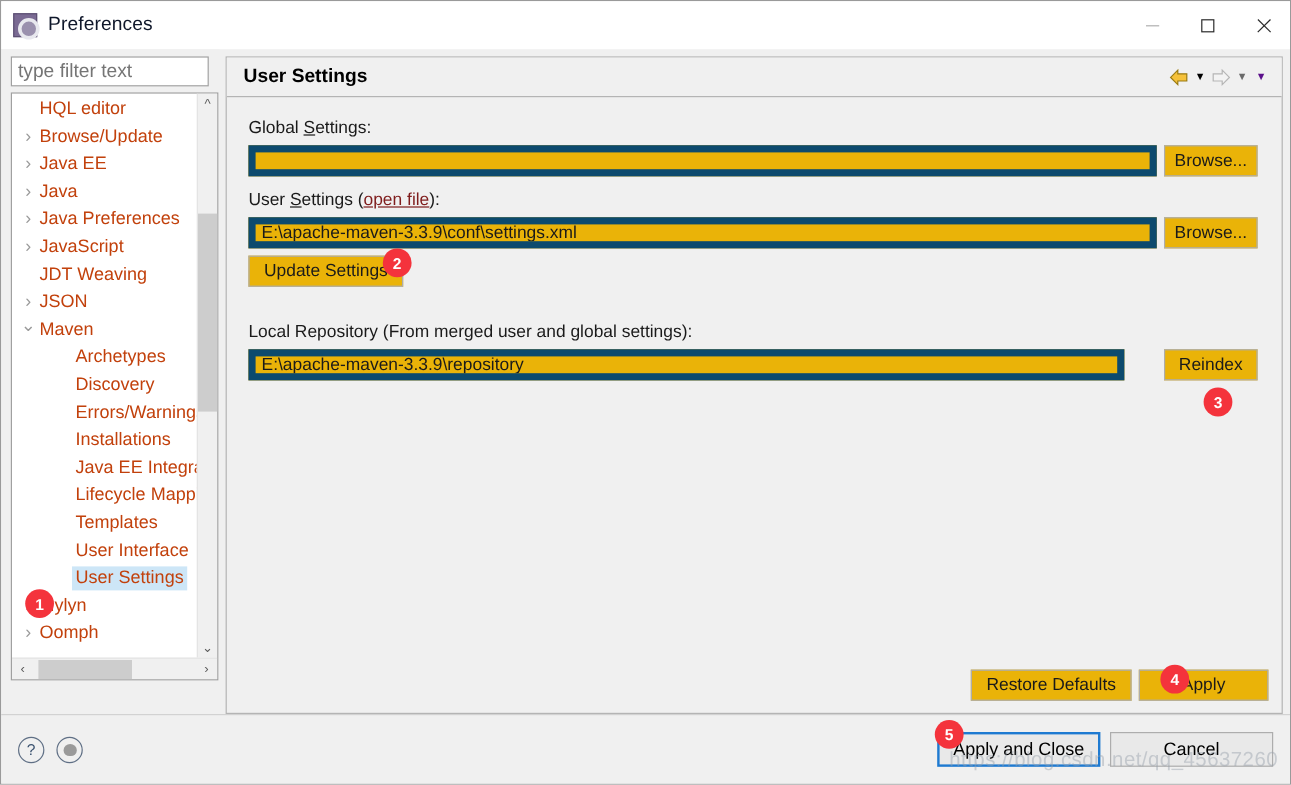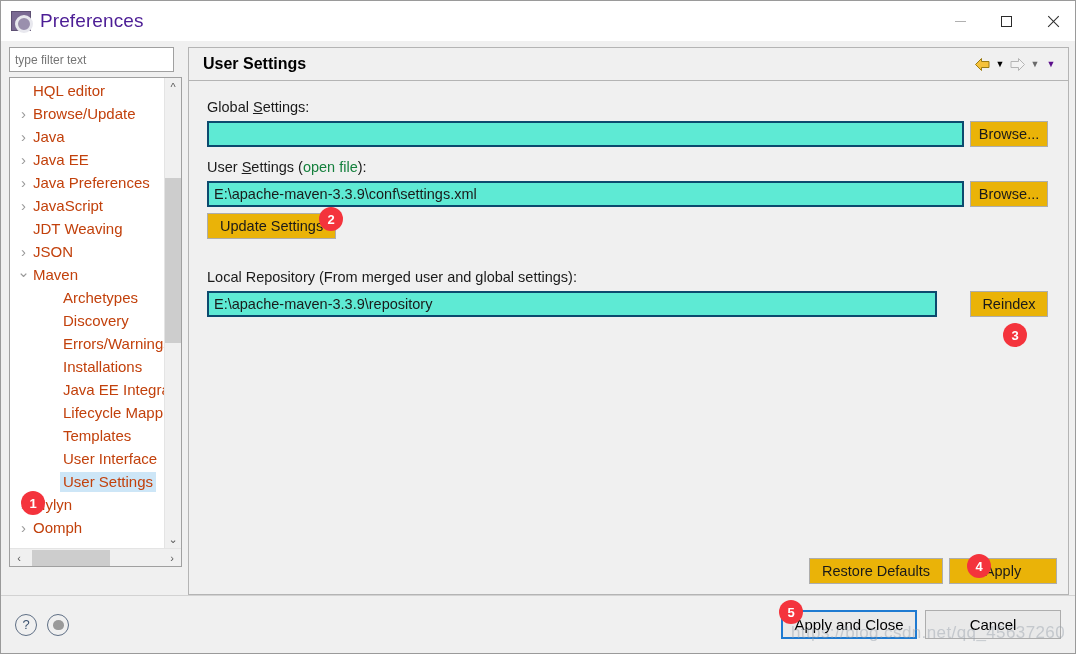--- a/index.html
+++ b/index.html
@@ -39,22 +39,22 @@
   .app-icon::before {
     content: "";
     position: absolute;
     left: 3px; top: 3px;
     width: 12px; height: 12px;
     border-radius: 50%;
     border: 3px solid #e8e8ee;
     background: #9a90ad;
   }
   .title-text {
-    font-size: 19px;
-    color: #4c1d95;
+    font-size: 16px;
+    color: #0f172a;
     letter-spacing: 0.1px;
   }
   .win-buttons {
     position: absolute;
     right: 0; top: 0;
     height: 40px;
     display: flex;
   }
   .win-btn {
     width: 46px; height: 40px;
@@ -85,21 +85,21 @@
     padding: 6px 0 0 8px;
     display: flex;
     flex-direction: column;
     background: #f0f0f0;
   }
   .filter-input {
     width: 165px;
     height: 25px;
     border: 1px solid #a0a0a0;
     background: #ffffff;
-    font-size: 12px;
+    font-size: 16px;
     color: #8a8a8a;
     padding: 0 5px;
     font-family: "Liberation Sans", sans-serif;
     outline: none;
   }
   .tree-wrap {
     margin-top: 5px;
     width: 173px;
     height: 490px;
     background: #ffffff;
@@ -237,31 +237,31 @@
     padding: 18px 20px 0 18px;
     position: relative;
   }
   .field-label {
     font-size: 14.5px;
     color: #1a1a1a;
     margin-bottom: 6px;
     display: block;
   }
   .mn { text-decoration: underline; }
-  .linklike { color: #15803d; cursor: pointer; }
+  .linklike { color: #7f1d1d; text-decoration: underline; cursor: pointer; }
   .row {
     display: flex;
     align-items: stretch;
     gap: 6px;
   }
   .text-input {
     flex: 1 1 auto;
     height: 26px;
-    border: 2px solid #0c4a6e;
-    background: #5eead4;
+    border: 6px solid #0c4a6e;
+    background: #eab308;
     font-size: 14.5px;
     font-family: "Liberation Sans", sans-serif;
     color: #1a1a1a;
     padding: 0 5px;
     outline: none;
   }
   .btn {
     background: #eab308;
     border: 1px solid #adadad;
     font-family: "Liberation Sans", sans-serif;
@@ -403,25 +403,25 @@
               <div class="tree-item indent-1">
                 <span class="twisty "></span>
                 <span class="tree-label">HQL editor</span>
               </div>
               <div class="tree-item indent-1">
                 <span class="twisty tw-right"></span>
                 <span class="tree-label">Browse/Update</span>
               </div>
               <div class="tree-item indent-1">
                 <span class="twisty tw-right"></span>
+                <span class="tree-label">Java EE</span>
+              </div>
+              <div class="tree-item indent-1">
+                <span class="twisty tw-right"></span>
                 <span class="tree-label">Java</span>
-              </div>
-              <div class="tree-item indent-1">
-                <span class="twisty tw-right"></span>
-                <span class="tree-label">Java EE</span>
               </div>
               <div class="tree-item indent-1">
                 <span class="twisty tw-right"></span>
                 <span class="tree-label">Java Preferences</span>
               </div>
               <div class="tree-item indent-1">
                 <span class="twisty tw-right"></span>
                 <span class="tree-label">JavaScript</span>
               </div>
               <div class="tree-item indent-1">

